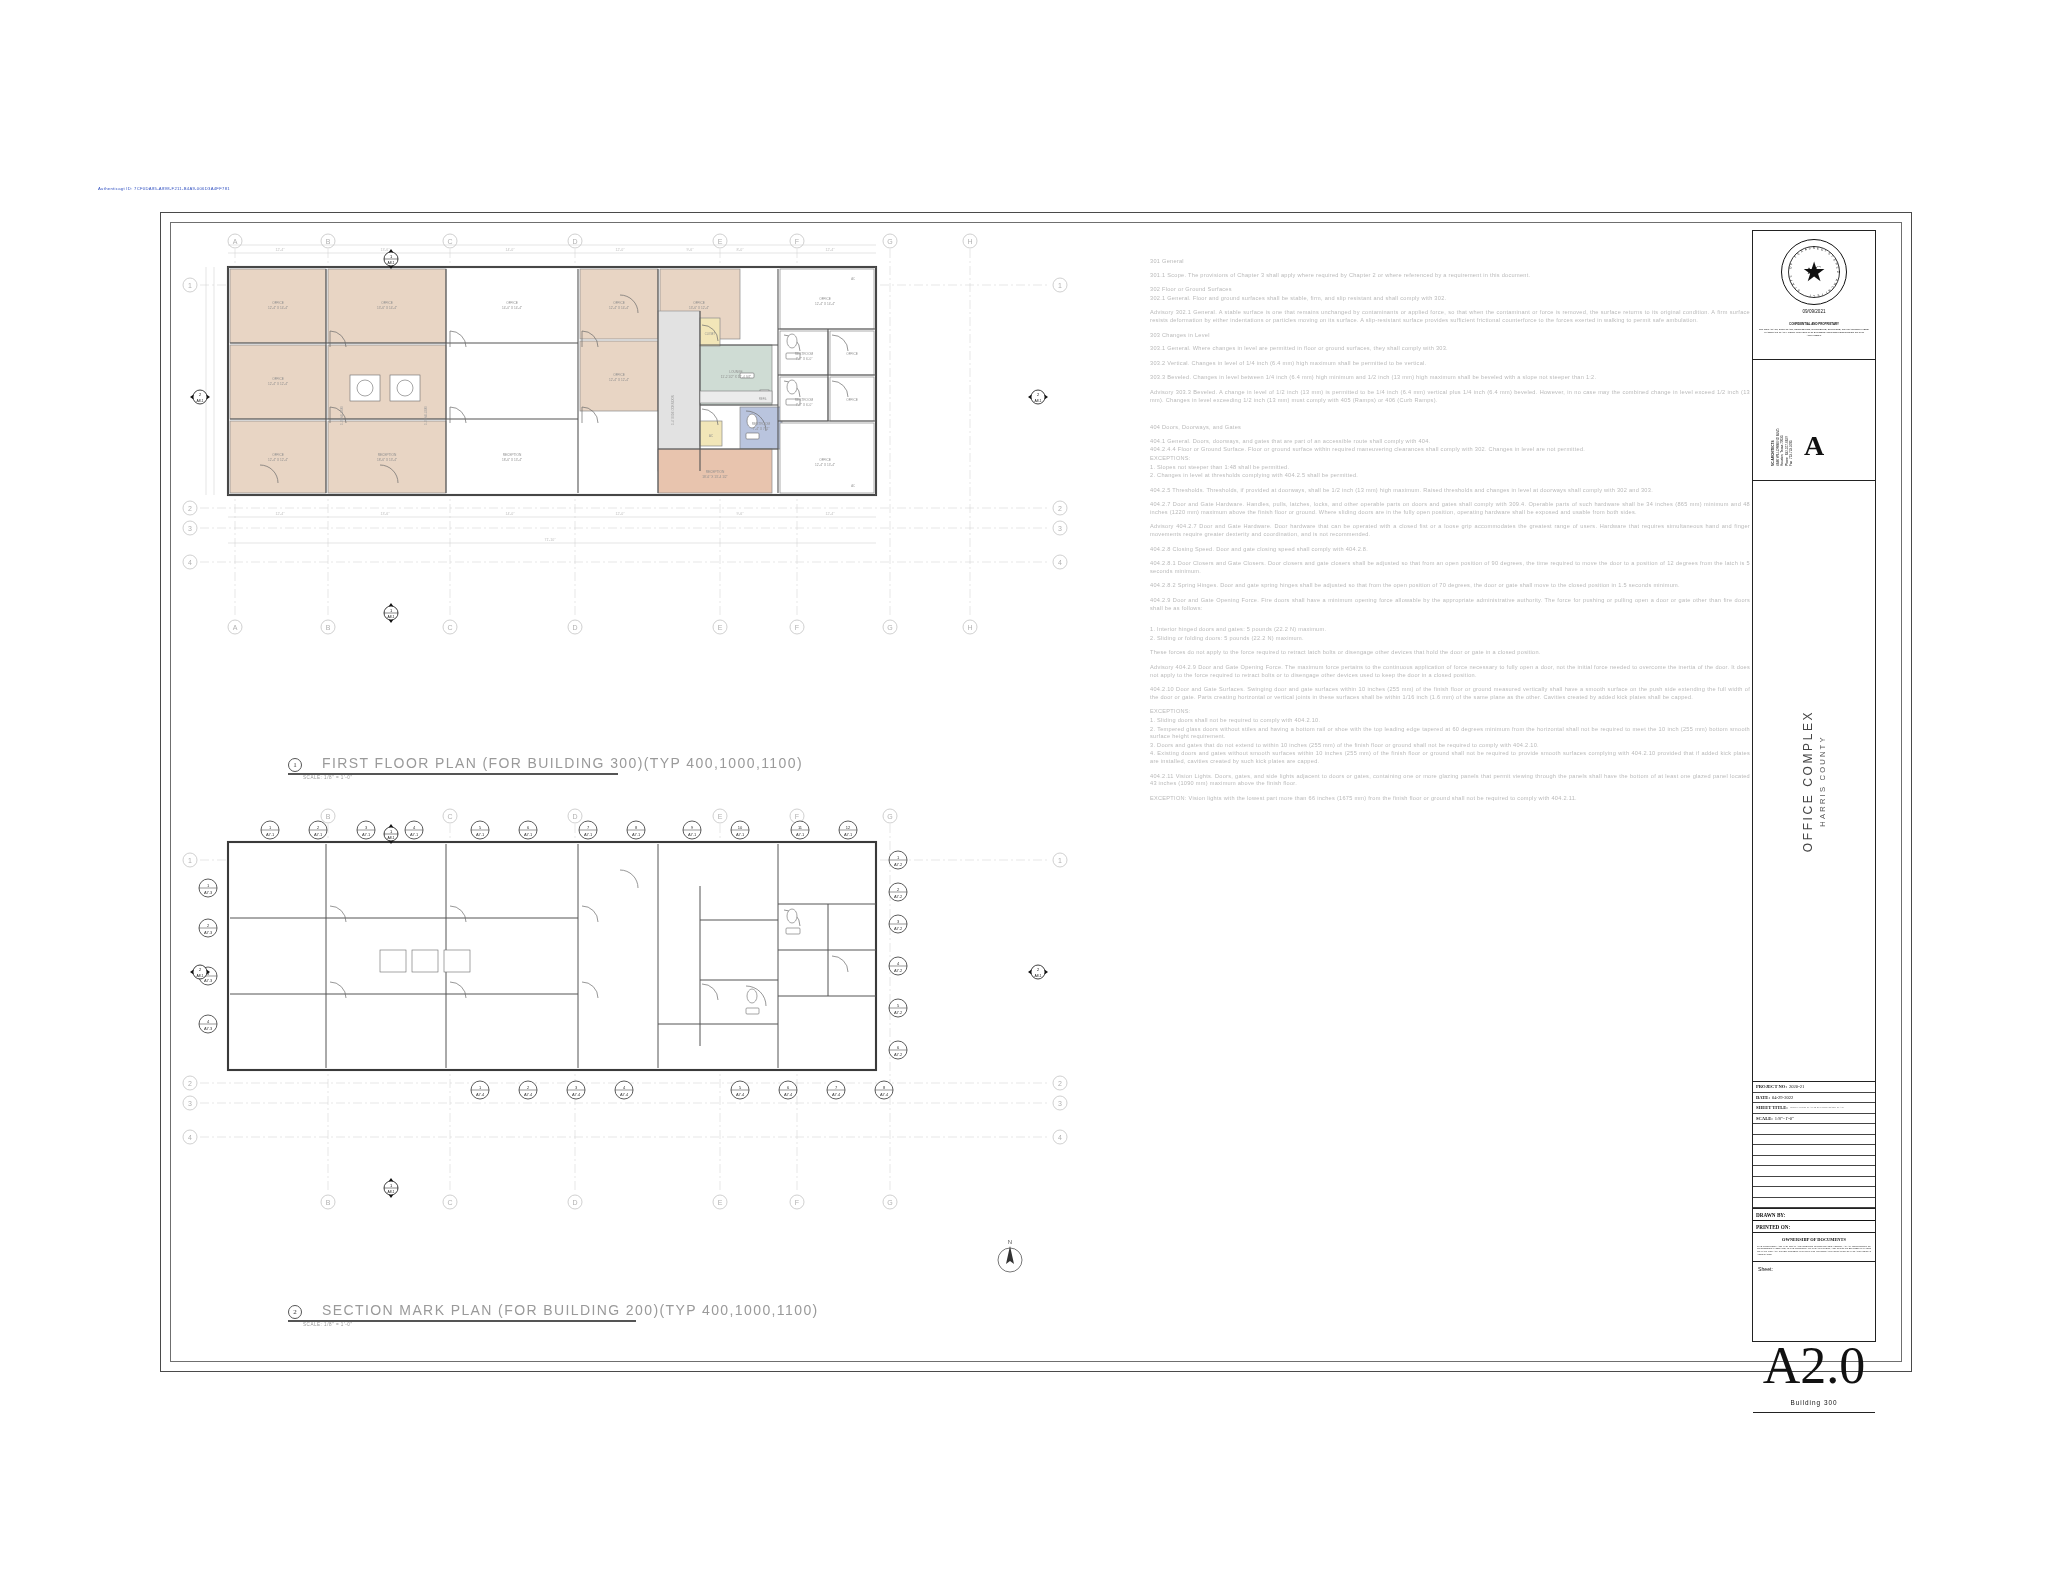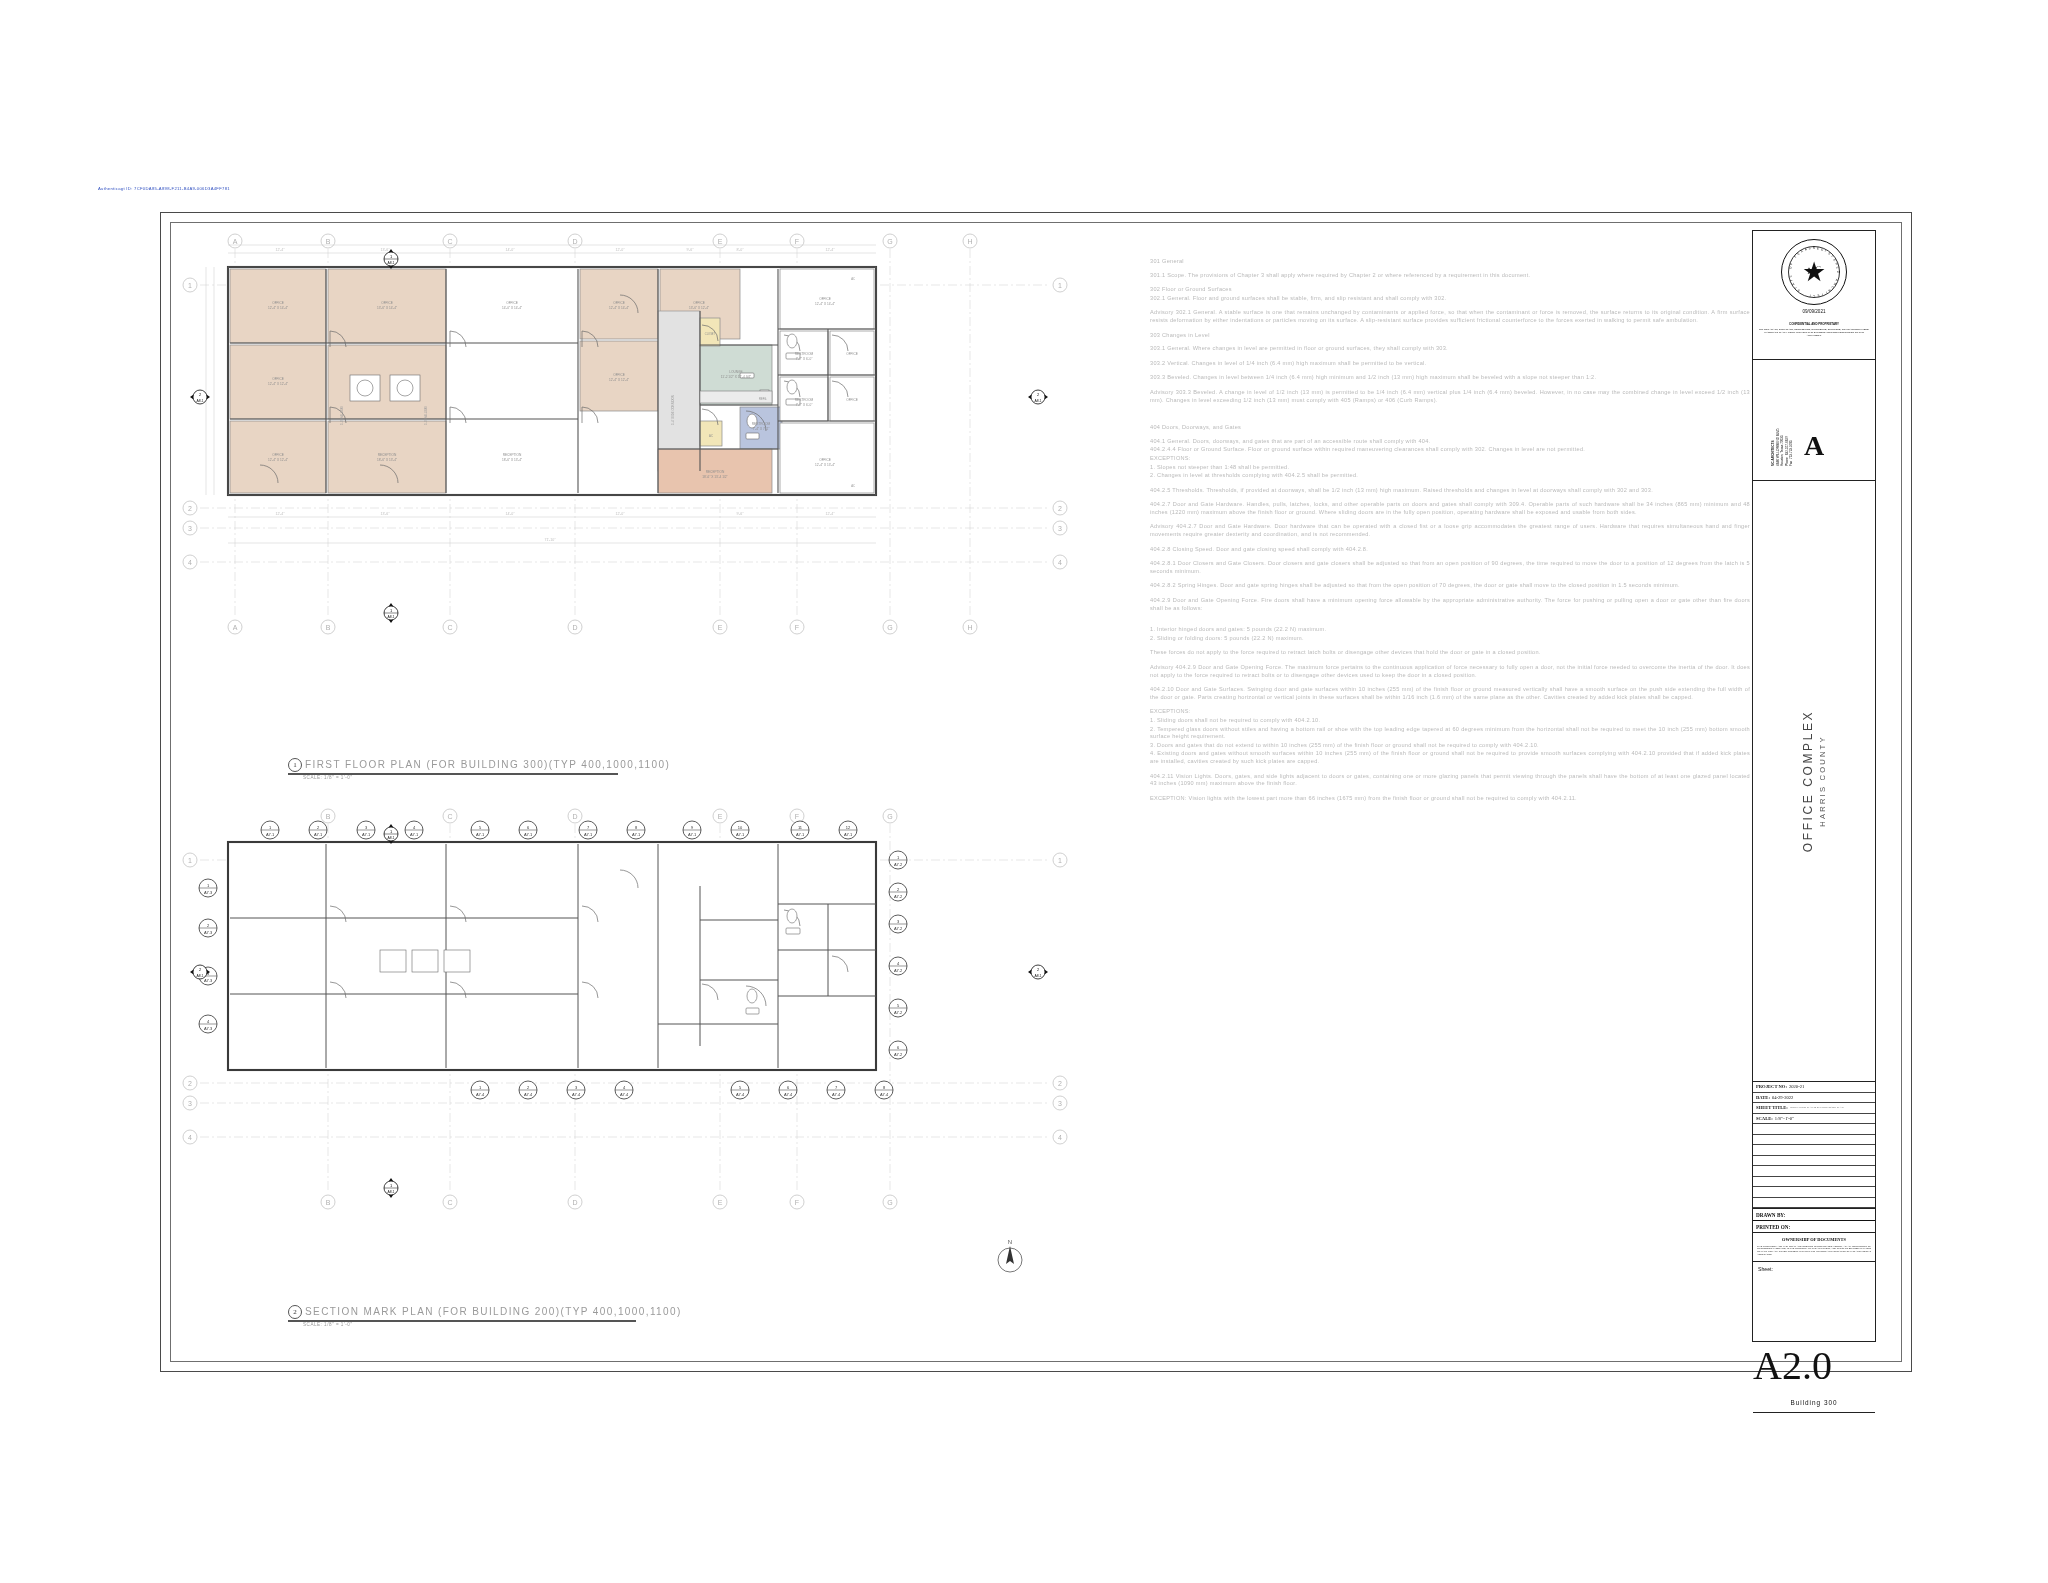--- a/index.html
+++ b/index.html
@@ -68,35 +68,35 @@
            font-family:"Liberation Serif",serif;font-size:5.2px;color:#111;font-weight:bold;}
   .tiny-sub{font-size:2.6px;color:#444;margin-left:2px;}
 
   .tb-own{border-bottom:1.2px solid #222;padding:4px 4px 5px 4px;}
   .tb-own h4{margin:0 0 2.5px 0;font-family:"Liberation Serif",serif;font-size:4.4px;
              text-align:center;color:#111;font-weight:bold;}
   .tb-own p{margin:0;font-size:2.3px;line-height:2.9px;color:#333;text-align:justify;}
 
   .tb-sheet{position:relative;height:150px;border-bottom:1.2px solid #222;}
   .sheet-lbl{position:absolute;left:5px;top:4px;font-size:5.2px;color:#111;}
-  .sheet-no{position:absolute;left:0;right:0;bottom:26px;text-align:left;
-            font-family:"Liberation Serif",serif;font-size:40px;line-height:40px;color:#111;}
+  .sheet-no{position:absolute;left:0;right:0;bottom:26px;text-align:center;
+            font-family:"Liberation Serif",serif;font-size:52px;line-height:40px;color:#111;}
   .bldg{position:absolute;left:0;right:0;bottom:6px;text-align:center;font-size:6.4px;
         letter-spacing:1px;color:#111;}
 
   
   .plan{position:absolute;}
   .plan svg{display:block;}
 
   
   .ptitle{position:absolute;white-space:nowrap;}
   .ptitle .num{display:inline-block;width:12px;height:12px;border:.8px solid #555;border-radius:50%;
                font-size:7px;line-height:12px;text-align:center;color:#333;vertical-align:bottom;
                font-family:"Liberation Serif",serif;}
-  .ptitle .tx{font-size:10px;letter-spacing:1.4px;color:#9a9a9a;margin-left:3px;}
+  .ptitle .tx{font-size:14px;letter-spacing:1.4px;color:#9a9a9a;margin-left:20px;}
   .ptitle .rule{height:1.6px;background:#555;margin-top:1px;}
   .ptitle .sc{font-size:4.6px;letter-spacing:.5px;color:#9a9a9a;margin-left:15px;margin-top:.5px;}
 </style>
 </head>
 <body>
 
 <div class="sheet">
 
   <div class="watermark">Authenticagt ID: 7CF0DA85-A898-F211-B4A9-006D3A4FF781</div>
 

